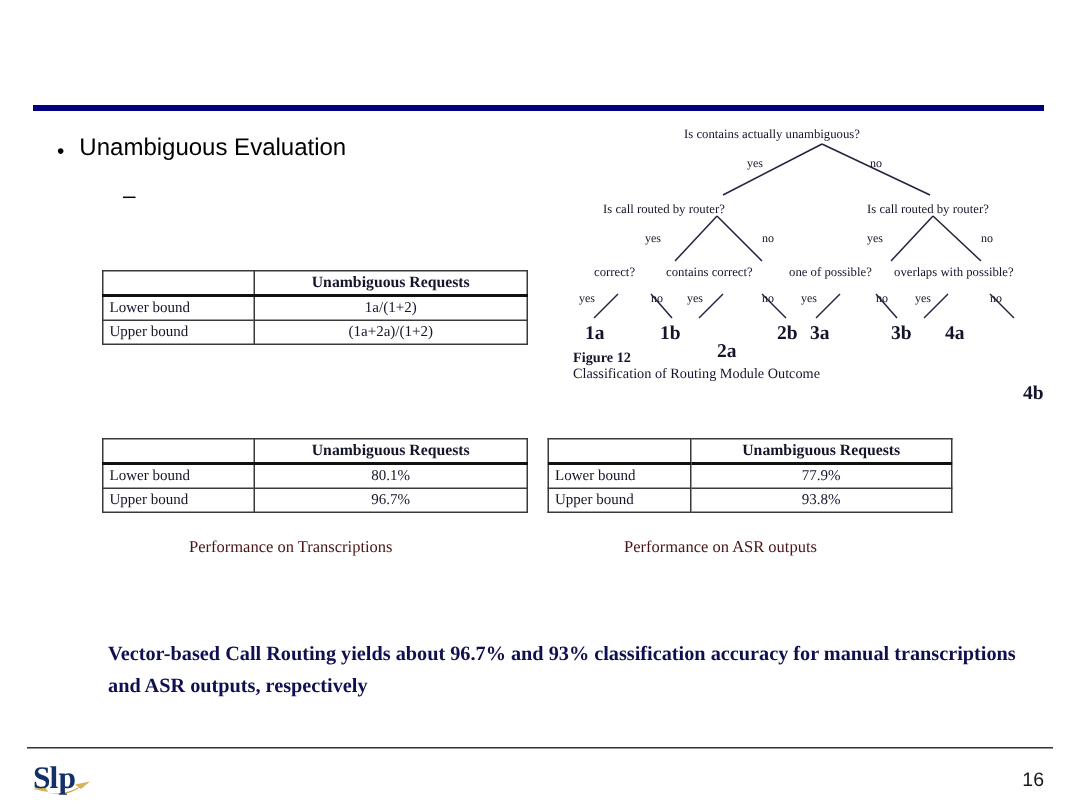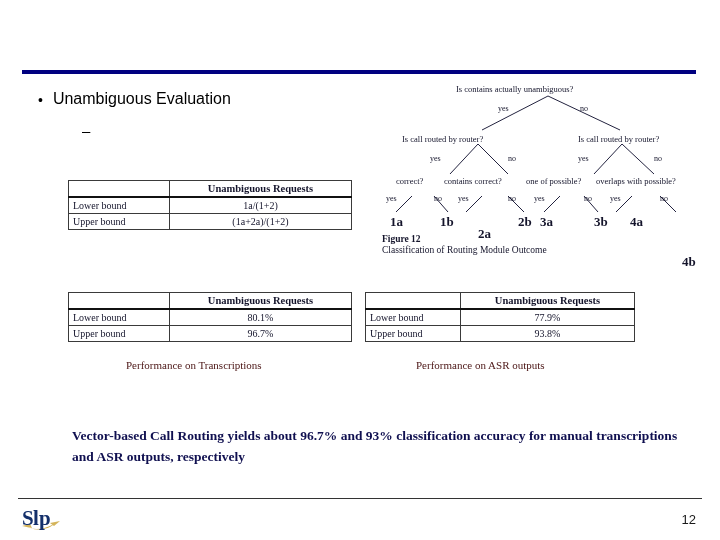--- a/index.html
+++ b/index.html
@@ -268,15 +268,15 @@
     <svg width="46" height="32" viewBox="0 0 46 32">
       <path d="M4 22 C10 27, 22 28, 34 21 C28 27, 14 29, 4 22 Z" fill="#c8a23c"></path>
       <path d="M2 23 L12 25 L10 21 Z" fill="#d4b45a"></path>
       <path d="M30 20 L40 18 L34 23 Z" fill="#d4b45a"></path>
       <text x="2" y="22" font-family="Liberation Serif, serif" font-size="21" font-weight="bold" fill="#14306b">S</text>
       <text x="13" y="22" font-family="Liberation Serif, serif" font-size="21" font-weight="bold" fill="#14306b">l</text>
       <text x="19" y="22" font-family="Liberation Serif, serif" font-size="21" font-weight="bold" fill="#14306b">p</text>
     </svg>
   </div>
 
-  <div class="pagenum">12</div>
+  <div class="pagenum">16</div>
 
 </div>
 
 </body></html>

